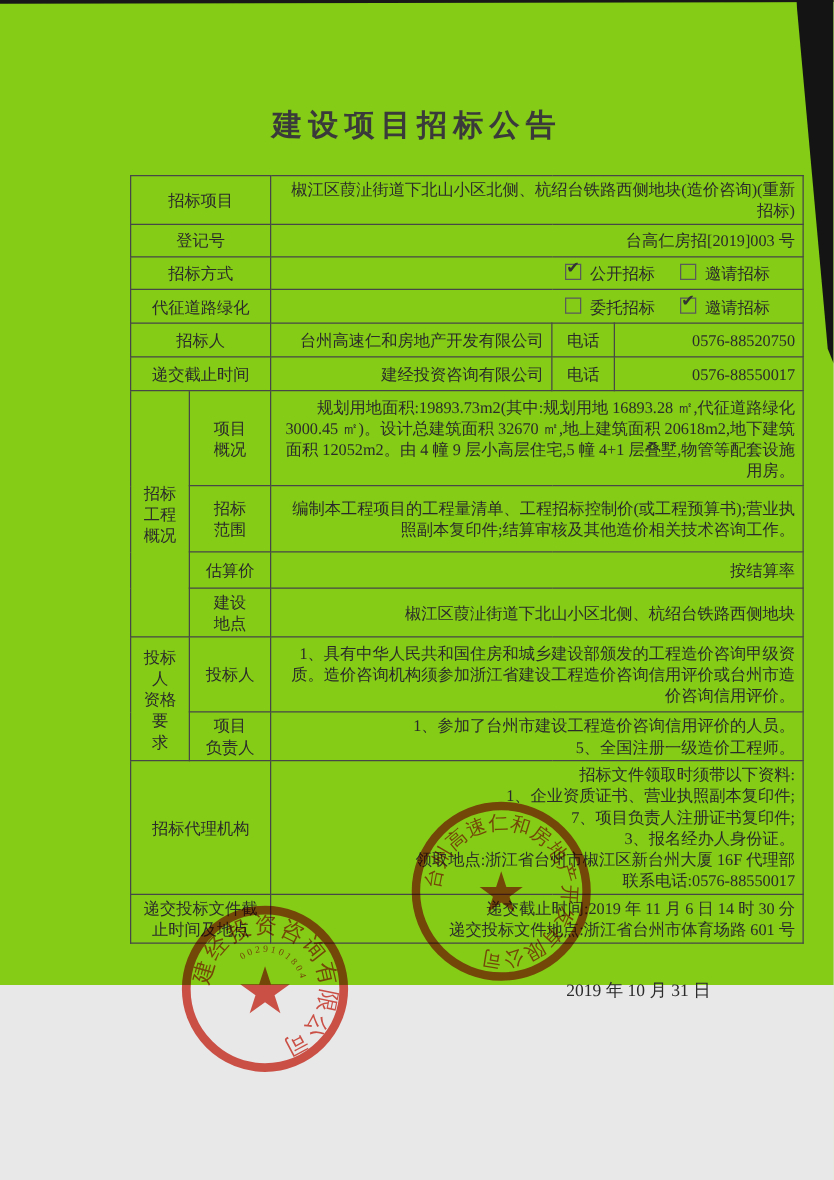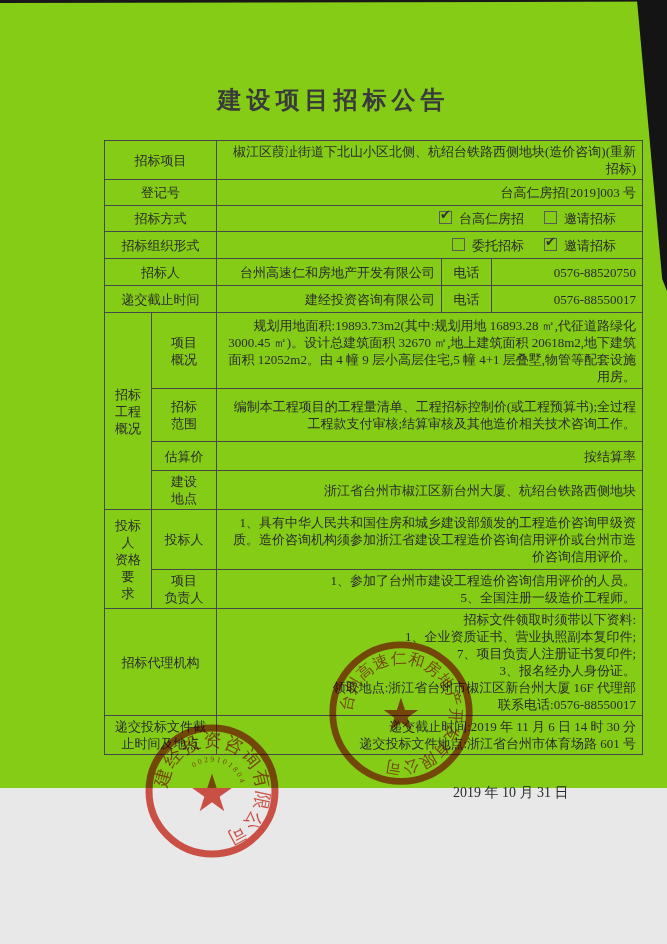--- a/index.html
+++ b/index.html
@@ -60,25 +60,25 @@
         <td class="lbl" colspan="2">招标项目</td>
         <td class="val" colspan="3">椒江区葭沚街道下北山小区北侧、杭绍台铁路西侧地块(造价咨询)(重新招标)</td>
       </tr>
       <tr style="height:26px">
         <td class="lbl" colspan="2">登记号</td>
         <td class="val" colspan="3">台高仁房招[2019]003 号</td>
       </tr>
       <tr style="height:26px">
         <td class="lbl" colspan="2">招标方式</td>
         <td class="val" colspan="3">
-          <span class="opt"><span class="cbx"><span class="mk">✔</span></span><span>台高仁房招</span></span><span class="opt"><span class="cbx"><span class="mk"></span></span><span>邀请招标</span></span>
+          <span class="opt"><span class="cbx"><span class="mk">✔</span></span><span>公开招标</span></span><span class="opt"><span class="cbx"><span class="mk"></span></span><span>邀请招标</span></span>
         </td>
       </tr>
       <tr style="height:27px">
-        <td class="lbl" colspan="2">招标组织形式</td>
+        <td class="lbl" colspan="2">代征道路绿化</td>
         <td class="val" colspan="3">
           <span class="opt"><span class="cbx"><span class="mk"></span></span><span>委托招标</span></span><span class="opt"><span class="cbx"><span class="mk">✔</span></span><span>邀请招标</span></span>
         </td>
       </tr>
       <tr style="height:27px">
         <td class="lbl" colspan="2">招标人</td>
         <td class="val">台州高速仁和房地产开发有限公司</td>
         <td class="lbl">电话</td>
         <td class="val">0576-88520750</td>
       </tr>
@@ -92,30 +92,30 @@
         <td class="lbl" rowspan="4">招标
 工程
 概况</td>
         <td class="lbl">项目
 概况</td>
         <td class="val indent" colspan="3">规划用地面积:19893.73m2(其中:规划用地 16893.28 ㎡,代征道路绿化 3000.45 ㎡)。设计总建筑面积 32670 ㎡,地上建筑面积 20618m2,地下建筑面积 12052m2。由 4 幢 9 层小高层住宅,5 幢 4+1 层叠墅,物管等配套设施用房。</td>
       </tr>
       <tr style="height:53px">
         <td class="lbl">招标
 范围</td>
-        <td class="val" colspan="3">编制本工程项目的工程量清单、工程招标控制价(或工程预算书);全过程工程款支付审核;结算审核及其他造价相关技术咨询工作。</td>
+        <td class="val" colspan="3">编制本工程项目的工程量清单、工程招标控制价(或工程预算书);营业执照副本复印件;结算审核及其他造价相关技术咨询工作。</td>
       </tr>
       <tr style="height:29px">
         <td class="lbl">估算价</td>
         <td class="val" colspan="3">按结算率</td>
       </tr>
       <tr style="height:33px">
         <td class="lbl">建设
 地点</td>
-        <td class="val" colspan="3">浙江省台州市椒江区新台州大厦、杭绍台铁路西侧地块</td>
+        <td class="val" colspan="3">椒江区葭沚街道下北山小区北侧、杭绍台铁路西侧地块</td>
       </tr>
       <tr style="height:60px">
         <td class="lbl" rowspan="2">投标人
 资格要
 求</td>
         <td class="lbl">投标人</td>
         <td class="val" colspan="3">1、具有中华人民共和国住房和城乡建设部颁发的工程造价咨询甲级资质。造价咨询机构须参加浙江省建设工程造价咨询信用评价或台州市造价咨询信用评价。</td>
       </tr>
       <tr style="height:32px">
         <td class="lbl">项目

